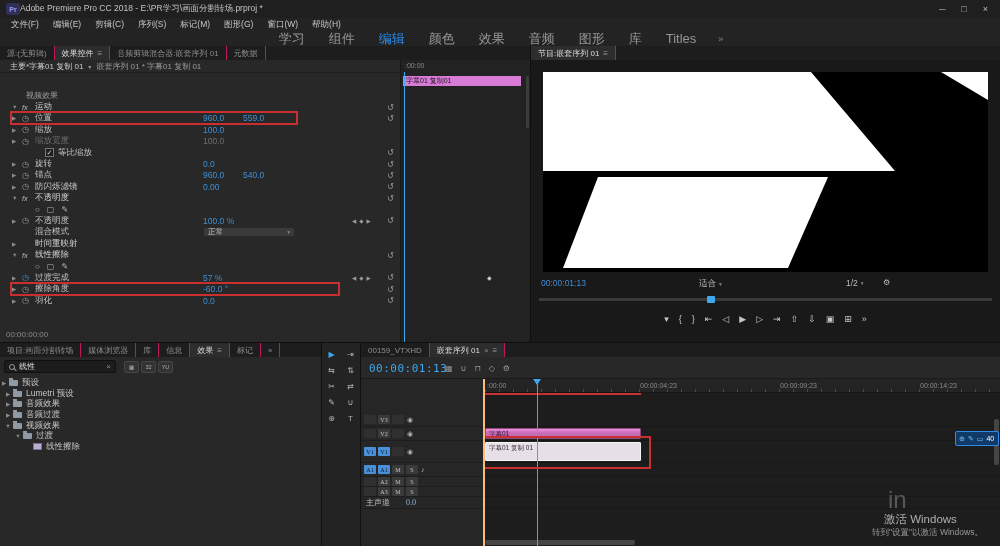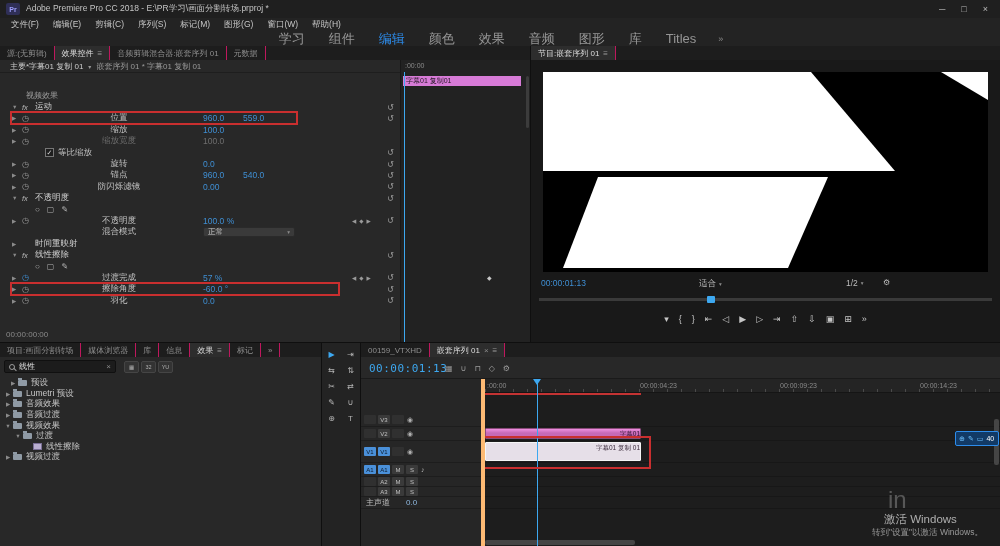--- a/index.html
+++ b/index.html
@@ -2,21 +2,21 @@
 <html><head>
 <meta charset="utf-8">
 <style>
   * { margin:0; padding:0; box-sizing:border-box; }
   html,body { width:1000px; height:546px; background:#0f0f0f; overflow:hidden;
     font-family:"Liberation Sans","DejaVu Sans",sans-serif; }
   body { position:relative; color:#c8c8c8; }
 
   
   #titlebar { position:absolute; left:0; top:0; right:0; height:18px; background:#1f1f1f;
-    display:flex; align-items:center; gap:6px; padding:0 6px; z-index:30; }
+    display:flex; align-items:center; padding:0 6px; z-index:30; }
   #pr-badge { width:14px; height:12px; background:#2f2f57; color:#9f9fff; font-size:7px; font-weight:bold;
     display:flex; align-items:center; justify-content:center; border-radius:2px; }
   #title-text { font-size:8.5px; color:#c4c4c4; flex:1; white-space:nowrap; overflow:hidden; }
   #win-controls { display:flex; gap:16px; color:#bbb; font-size:9px; padding-right:6px; }
   #menubar { position:absolute; left:0; top:18px; right:0; height:13px; background:#232323;
     display:flex; align-items:center; padding-left:4px; z-index:30; }
   .menu-item { font-size:8.5px; color:#c6c6c6; padding:0 7px; white-space:nowrap; }
   #wsbar { position:absolute; left:0; top:31px; right:0; height:15px; background:#232323;
     display:flex; align-items:center; justify-content:center; z-index:30; }
   .ws-item { font-size:13px; color:#969696; padding:0 12px; white-space:nowrap; }
@@ -37,21 +37,21 @@
     display:flex; align-items:center; gap:5px; padding-left:10px; font-size:8px; color:#cccccc; white-space:nowrap; }
   #ec-header .caret { color:#9a9a9a; font-size:6px; }
   #ec-header .right { color:#9a9a9a; }
   #ec-rows { position:absolute; top:27px; left:0; width:400px; padding-top:17px; }
   .ec-row { height:11.4px; display:flex; align-items:center; font-size:8.5px; color:#c2c2c2;
     position:relative; padding-left:12px; white-space:nowrap; }
   .ec-arrow { width:10px; font-size:5.5px; color:#8a8a8a; flex:0 0 10px; }
   .ec-fx { width:13px; flex:0 0 13px; font-size:7.5px; font-style:italic; color:#b8b8b8; }
   .ec-sw { width:13px; flex:0 0 13px; font-size:8px; color:#9a9a9a; }
   .ec-sw.on { color:#3f8fd4; }
-  .ec-label { flex:0 0 168px; overflow:hidden;text-align:center; }
+  .ec-label { flex:0 0 168px; overflow:hidden; }
   .ec-label.dim, .ec-val.dim { color:#6e6e6e; }
   .ec-glabel { font-size:8.5px; color:#d0d0d0; }
   .ec-section { font-size:8px; color:#9f9f9f; margin-left:14px; }
   .ec-val { min-width:40px; color:#3f8fd4; }
   .ec-keynav { position:absolute; left:352px; display:flex; gap:3px; font-size:5.5px; color:#9a9a9a; }
   .ec-reset { position:absolute; left:387px; font-size:8px; color:#9a9a9a; }
   .ec-check { width:9px; height:9px; border:1px solid #777; background:#1e1e1e; margin:0 4px 0 23px;
     display:flex; align-items:center; justify-content:center; font-size:7px; color:#d8d8d8; }
   .ec-mask { display:flex; gap:7px; margin-left:23px; color:#b0b0b0; font-size:8px; }
   .ec-dd { width:92px; height:10px; background:#3a3a3a; border:1px solid #2a2a2a; border-radius:2px;
@@ -100,27 +100,27 @@
   .tree-folder::before { content:''; position:absolute; top:-2px; left:0; width:4px; height:2px; background:#8f9aa5; }
   .tree-item-icon { width:9px; height:7px; background:#b9aed0; border:1px solid #7a6f96; margin:0 4px 0 1px; flex:0 0 9px; }
 
   
   #tools-panel { left:322px; top:343px; width:38px; height:203px; background:#232323; }
   #tools-grid { display:grid; grid-template-columns:1fr 1fr; padding-top:5px; row-gap:4px; justify-items:center; }
   .tool { width:14px; height:12px; display:flex; align-items:center; justify-content:center; font-size:8px; color:#b5b5b5; }
   .tool.active { color:#3da8f0; }
 
   
-  #timeline-panel { left:361px; top:343px; width:639px; height:203px; background:#e5e5e5;text-align:right; }
+  #timeline-panel { left:361px; top:343px; width:639px; height:203px; background:#e5e5e5; }
   #tl-toolbar { position:absolute; top:14px; left:0; right:0; height:22px; background:#282828; border-bottom:1px solid #1a1a1a; }
   #tl-tc { position:absolute; left:8px; top:5px; font-size:11px; color:#3da8f0; letter-spacing:.5px;
     font-family:"DejaVu Sans Mono","Liberation Mono",monospace; }
   #tl-icons { position:absolute; left:84px; top:7px; display:flex; gap:8px; font-size:8px; color:#9a9a9a; }
   #tl-header { position:absolute; left:0; top:36px; width:124px; bottom:0; background:#262626;
-    border-right:4px solid #fdba74; padding-top:34px; }
+    border-right:2px solid #fdba74; padding-top:34px;font-family:Liberation Serif, serif; }
   .thr { display:flex; align-items:center; gap:2px; padding-left:3px; border-bottom:1px solid #1d1d1d; }
   .thr-cell { min-width:12px; height:9px; background:#3a3a3a; border-radius:1px; font-size:6px; color:#c0c0c0;
     display:flex; align-items:center; justify-content:center; padding:0 1px; }
   .thr-cell.blank { background:#303030; }
   .thr-cell.on { background:#4a90d9; color:#0b1828; }
   .thr-eye { font-size:7px; color:#b0b0b0; margin-left:1px; }
   .thr-master-label { font-size:8px; color:#c0c0c0; margin-left:2px; }
   .thr-master-val { font-size:8px; color:#8fb8e0; margin-left:14px; }
   #tl-cliparea { position:absolute; left:124px; top:36px; right:0; bottom:0; background:#1d1d1d; overflow:hidden; }
   #tl-ruler { position:absolute; top:0; left:0; right:0; height:14px; background:#242424;
@@ -426,21 +426,21 @@
     </div>
   <div id="proj-search">
     <div id="search-box">
       <span id="mag"></span>
       <span id="search-text">线性</span>
       <span id="search-clear">×</span>
     </div>
     <span id="proj-badges"><span class="fbadge" style="left: 124px;">▦</span><span class="fbadge" style="left: 141px;">32</span><span class="fbadge" style="left: 158px;">YU</span></span>
   </div>
   <div id="proj-tree">
-      <div class="tree-row" style="padding-left: 9px;">
+      <div class="tree-row" style="padding-left: 0;">
         <span class="tree-arrow">▶</span>
         <span class="tree-folder"></span>
         <span>预设</span>
       </div>
       <div class="tree-row" style="padding-left: 4px;">
         <span class="tree-arrow">▶</span>
         <span class="tree-folder"></span>
         <span>Lumetri 预设</span>
       </div>
       <div class="tree-row" style="padding-left: 4px;">
@@ -460,25 +460,20 @@
       </div>
       <div class="tree-row" style="padding-left: 14px;">
         <span class="tree-arrow">▼</span>
         <span class="tree-folder"></span>
         <span>过渡</span>
       </div>
       <div class="tree-row" style="padding-left: 24px;">
         <span class="tree-arrow"></span>
         <span class="tree-item-icon"></span>
         <span>线性擦除</span>
-      </div>
-      <div class="tree-row" style="padding-left: 4px;">
-        <span class="tree-arrow">▶</span>
-        <span class="tree-folder"></span>
-        <span>视频过渡</span>
       </div>
     </div>
 </div>
 
 <div class="panel" id="tools-panel">
   <div id="tools-grid">
       <div class="tool active">▶</div>
       <div class="tool">⇥</div>
       <div class="tool">⇆</div>
       <div class="tool">⇅</div>

